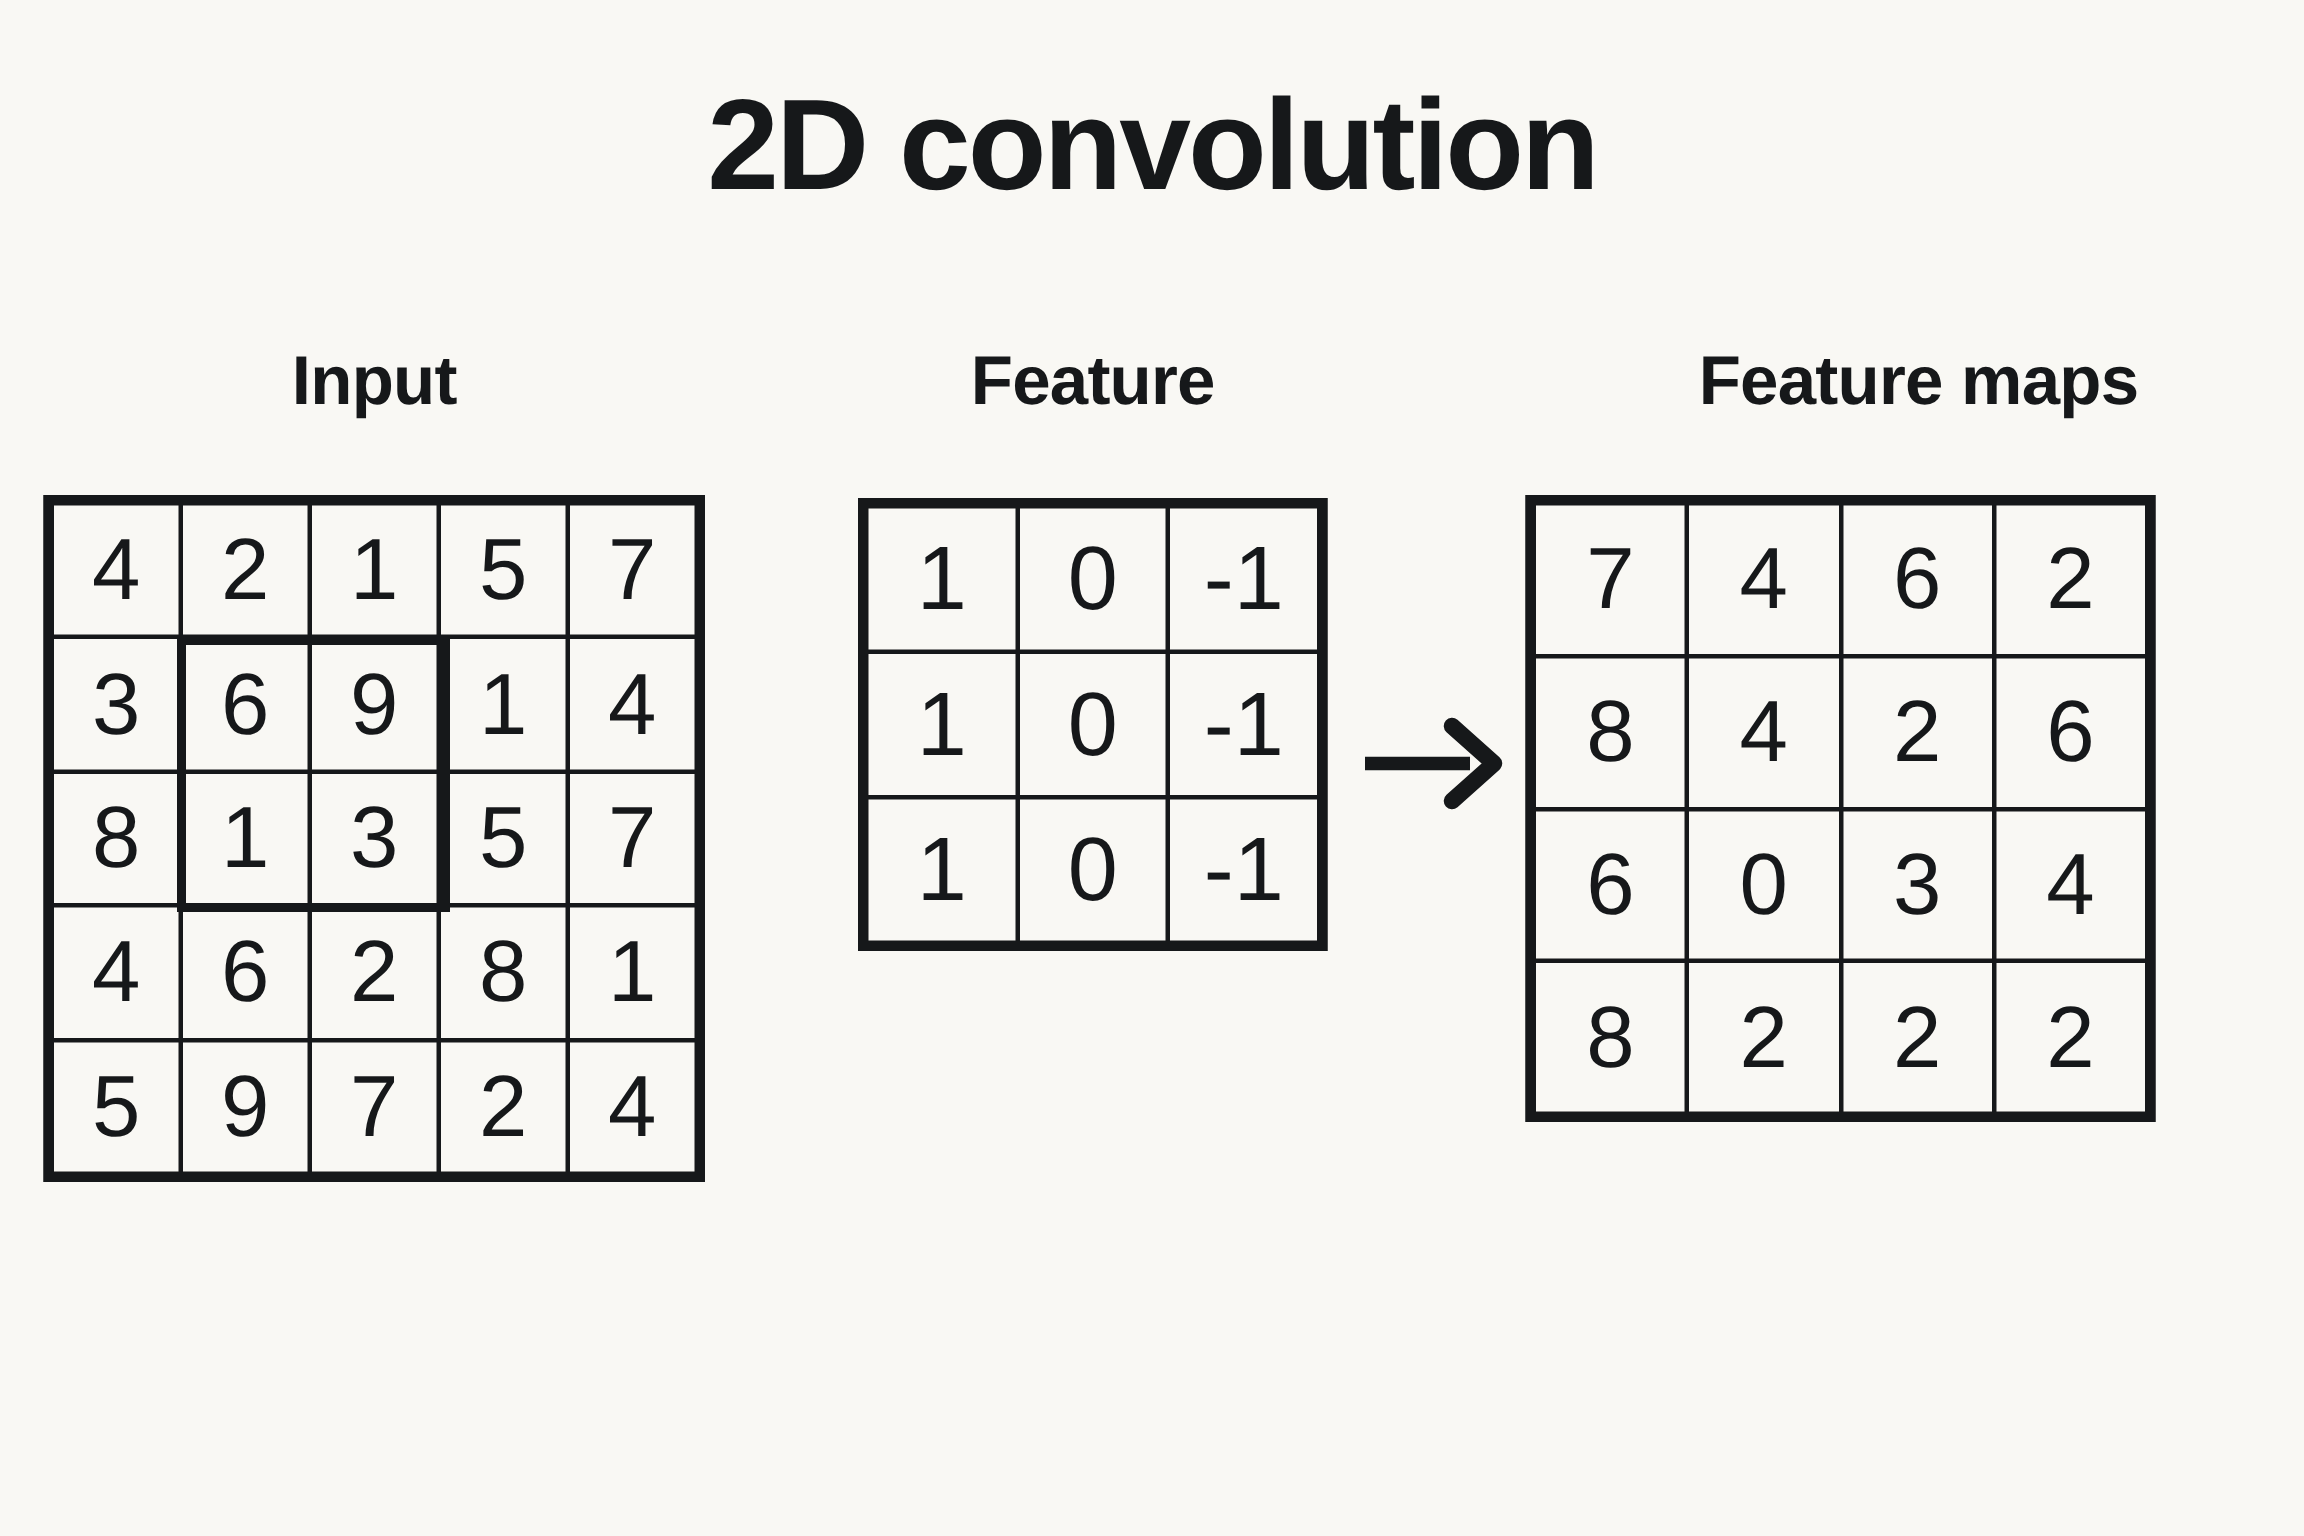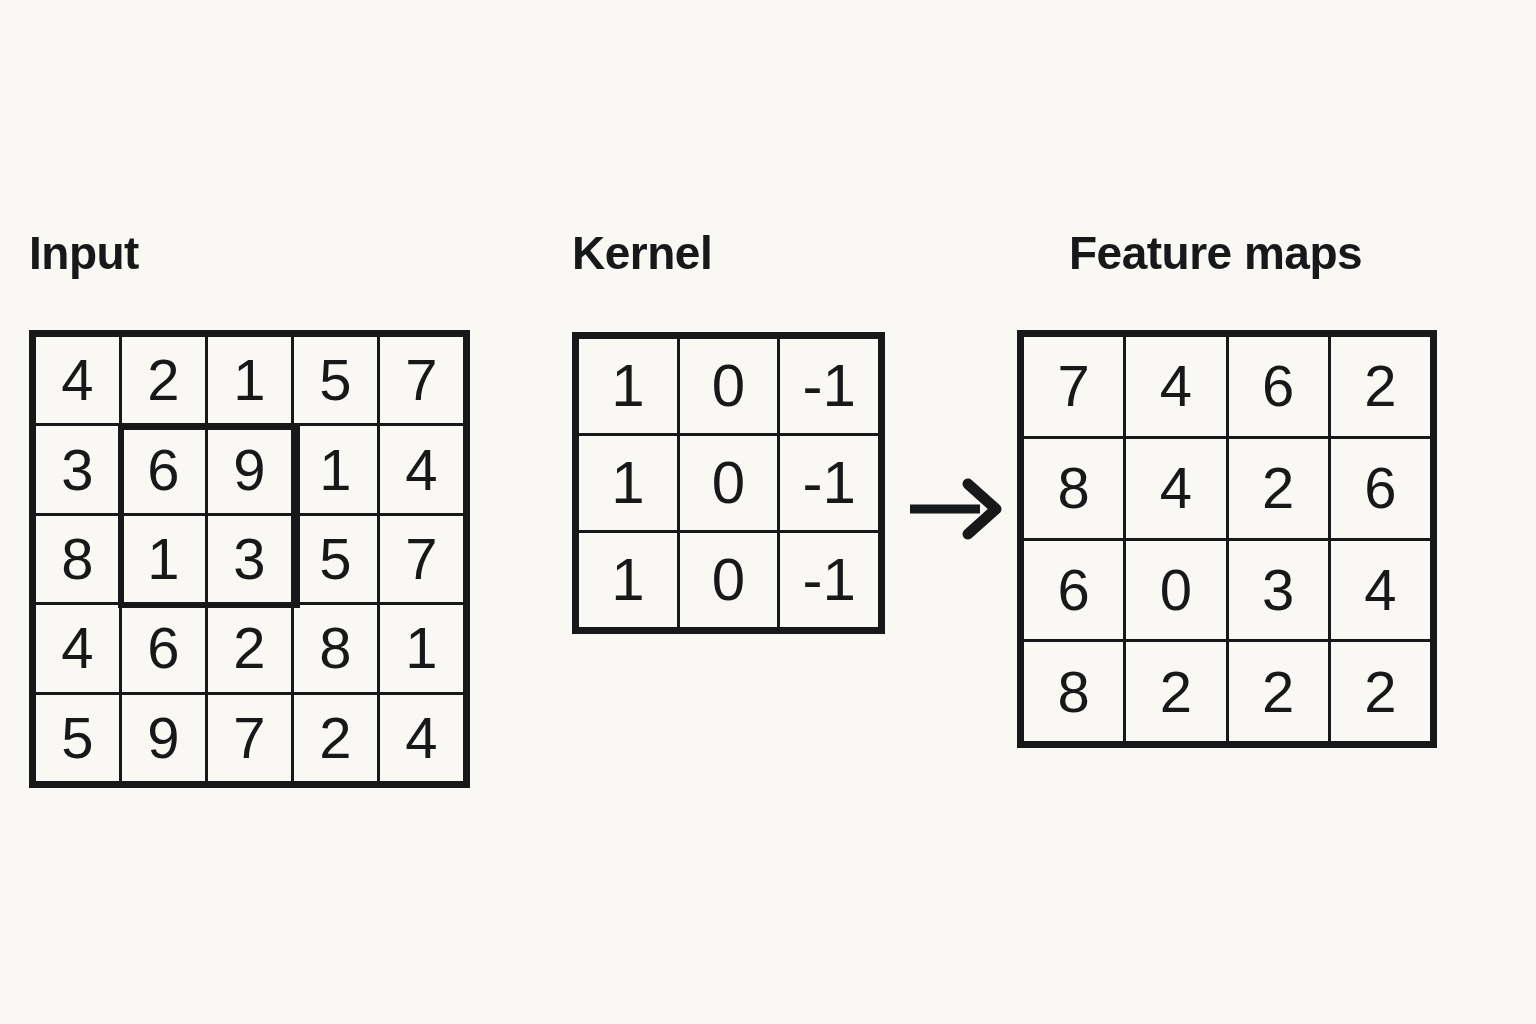--- a/index.html
+++ b/index.html
@@ -38,20 +38,21 @@
   }
 
   
   .caption {
     position: absolute;
     font-size: 46px;
     font-weight: bold;
     color: #16181a;
     letter-spacing: -0.5px;
     white-space: nowrap;
+    text-align: center;
   }
   .caption-input       { top: 226px; left: 29px;   width: 441px; }
   .caption-kernel      { top: 226px; left: 572px;  width: 313px; }
   .caption-featuremaps { top: 226px; left: 1069px; width: 420px; }
 
   
   .grid {
     position: absolute;
     display: grid;
     box-sizing: border-box;
@@ -112,23 +113,24 @@
     top: 476px;
     width: 96px;
     height: 66px;
   }
 </style>
 </head>
 <body>
 
 <div class="stage">
 
+  <div class="title">2D convolution</div>
 
   <div class="caption caption-input">Input</div>
-  <div class="caption caption-kernel">Kernel</div>
+  <div class="caption caption-kernel">Feature</div>
   <div class="caption caption-featuremaps">Feature maps</div>
 
   <div class="grid grid-input" id="grid-input">
       <div class="cell">4</div>
       <div class="cell">2</div>
       <div class="cell">1</div>
       <div class="cell">5</div>
       <div class="cell">7</div>
       <div class="cell">3</div>
       <div class="cell">6</div>

